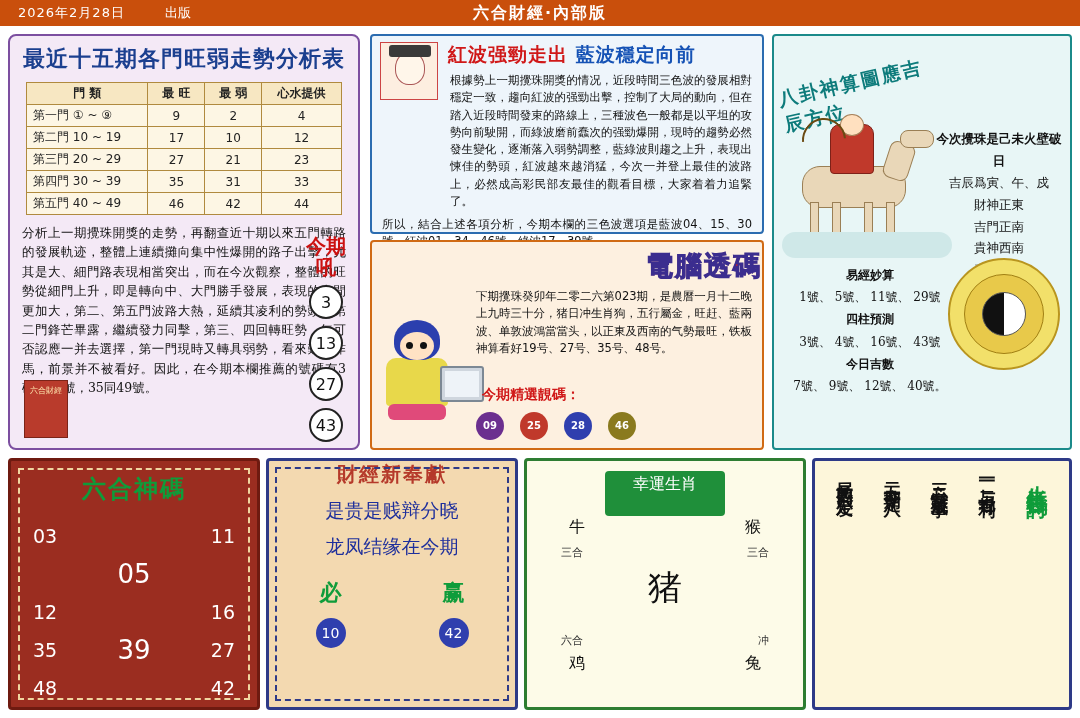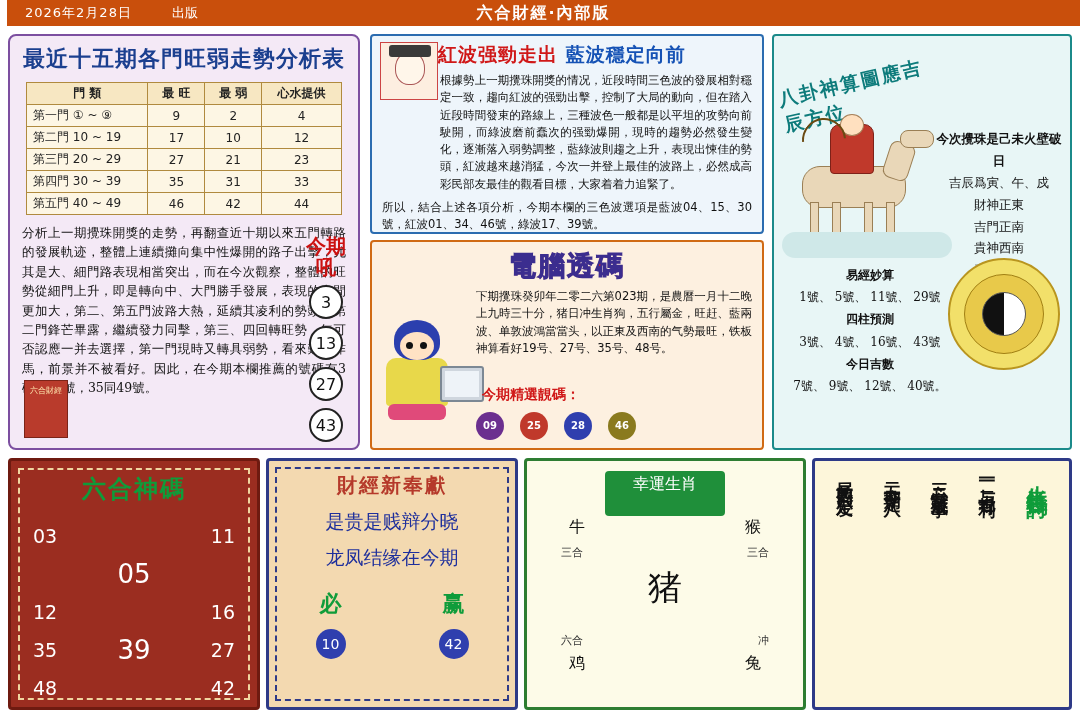--- a/index.html
+++ b/index.html
@@ -8,21 +8,20 @@
     width:1080px; height:718px;
     background:#ffffff;
     font-family:"DejaVu Sans", sans-serif;
     overflow:hidden;
     position:relative;
   }
   .topbar {
     height:26px; background:#c94f0c;
     display:flex; align-items:center;
     position:relative;
-    margin-left:7px;
   }
   .topbar .date {
     color:#ffffff; font-size:13px; margin-left:18px; letter-spacing:1px;
   }
   .topbar .pub {
     color:#ffffff; font-size:13px; margin-left:40px;
   }
   .topbar .center-title {
     position:absolute; left:0; right:0; text-align:center;
     color:#ffffff; font-size:16px; font-weight:bold; letter-spacing:2px;
@@ -72,21 +71,21 @@
     width:34px; height:34px; border-radius:50%; border:2px solid #222;
     margin:7px auto 0 auto; font-size:16px; line-height:31px; text-align:center;
     color:#111; background:#fff;
   }
 
   
   .panelB {
     position:absolute; left:370px; top:8px; width:394px; height:200px;
     background:#eef5fb; border:2px solid #2b6cb0; border-radius:4px;
   }
-  .panelB .hdr { display:flex; padding:6px 8px 0 8px; }
+  .panelB .hdr { display:flex; gap:10px; padding:6px 8px 0 8px; }
   .panelB .face {
     width:58px; height:58px; border:1px solid #c44; background:#fdeee0; flex:0 0 auto;
     position:relative; overflow:hidden;
   }
   .panelB .face .head {
     position:absolute; left:14px; top:8px; width:30px; height:34px;
     border:1px solid #a55; border-radius:50% 50% 45% 45%; background:#fff6ea;
   }
   .panelB .face .hat {
     position:absolute; left:8px; top:2px; width:42px; height:12px;
@@ -100,21 +99,21 @@
   .panelB h2 .blue { color:#1552b5; }
   .panelB .p1 { font-size:11.5px; line-height:1.5; color:#111; margin:4px 2px 0 2px; text-align:justify;}
   .panelB .p2 { font-size:11.5px; line-height:1.5; color:#111; margin:6px 10px 0 10px; text-align:justify;}
 
   
   .panelC {
     position:absolute; left:370px; top:214px; width:394px; height:210px;
     background:#fdf0e0; border:2px solid #d06a14; border-radius:4px; overflow:hidden;
   }
   .panelC .ctitle {
-    text-align:center; margin-top:6px;
+    text-align:right; margin-top:6px;
     font-size:27px; font-weight:bold; color:#e01b1b;
     font-family:"DejaVu Serif", serif; letter-spacing:2px;
     -webkit-text-stroke:1px #3b2d8f;
   }
   .panelC .ctext {
     margin:4px 10px 0 104px; font-size:11.5px; line-height:1.5; color:#111; text-align:justify;
   }
   .panelC .mascot {
     position:absolute; left:8px; top:78px; width:96px; height:108px;
   }
@@ -206,21 +205,21 @@
   .panelE .row { display:flex; justify-content:space-between; height:38px; align-items:center;}
   .panelE .n { color:#fff; font-size:19px; }
   .panelE .big { font-size:26px; }
 
   .panelF {
     position:absolute; left:266px; top:432px; width:252px; height:252px;
     background:#f3d9b0; border:3px solid #2e3a87; border-radius:4px; overflow:hidden;
   }
   .panelF .inner{position:absolute; inset:6px; border:2px dashed #2e3a87;}
   .panelF .ftitle {
-    text-align:center; margin-top:11px; font-size:20px; font-weight:bold; color:#b5392a;
+    text-align:center; margin-top:0; font-size:20px; font-weight:bold; color:#b5392a;
     font-family:"DejaVu Serif", serif; letter-spacing:2px;
   }
   .panelF .line {
     text-align:center; font-size:19px; color:#1e2f9c; margin-top:10px;
     font-family:"DejaVu Serif", serif;
   }
   .panelF .twoch {
     display:flex; justify-content:space-around; margin-top:18px;
     font-size:22px; color:#0f9c3a; font-weight:bold; font-family:"DejaVu Serif", serif;
   }

